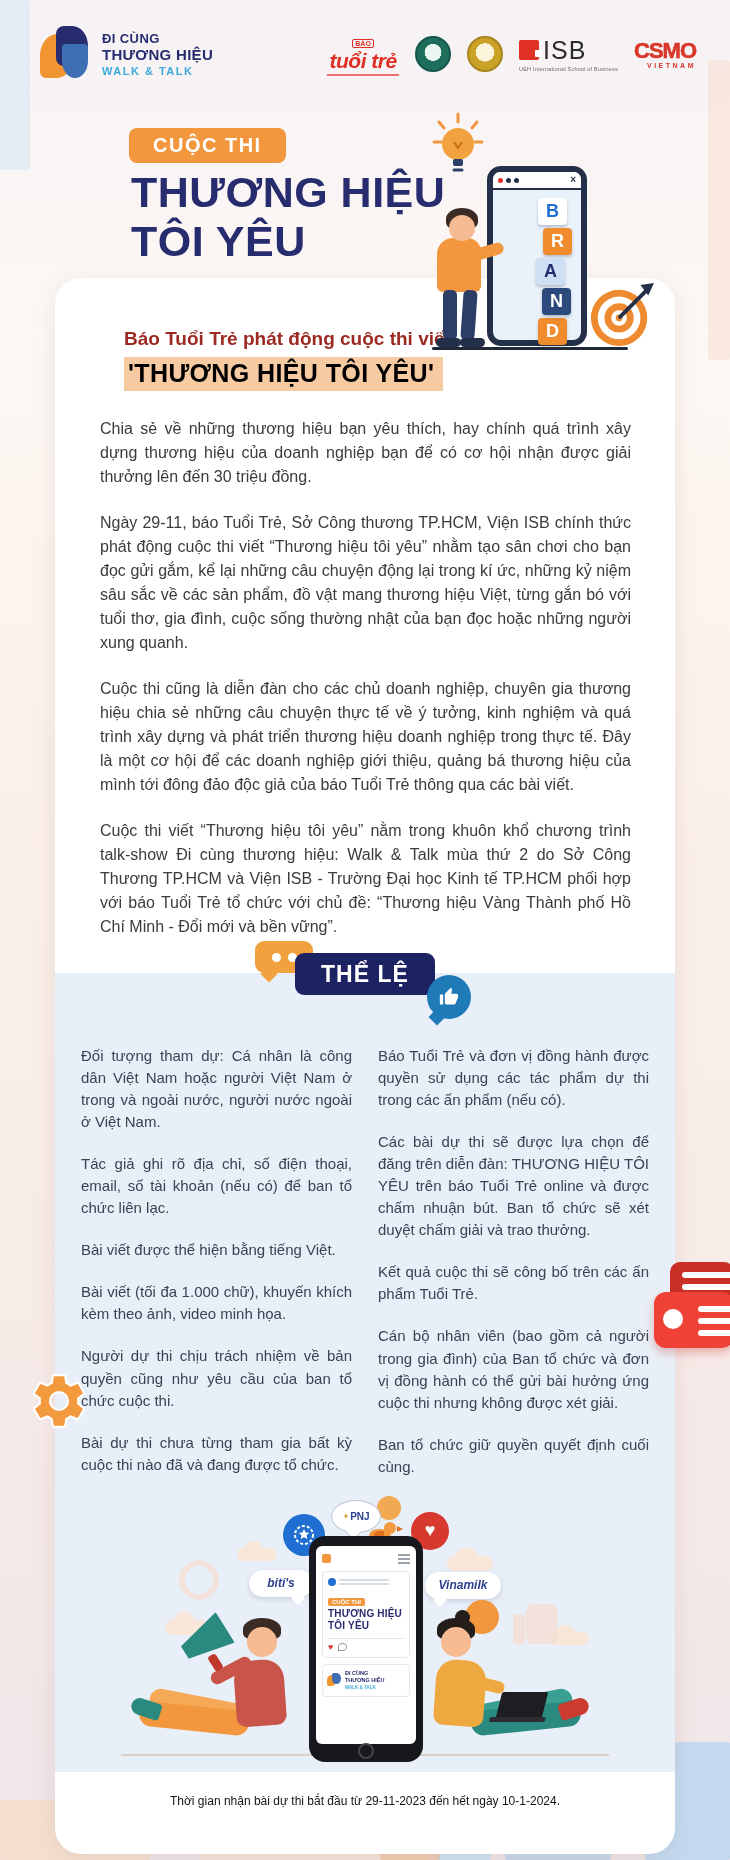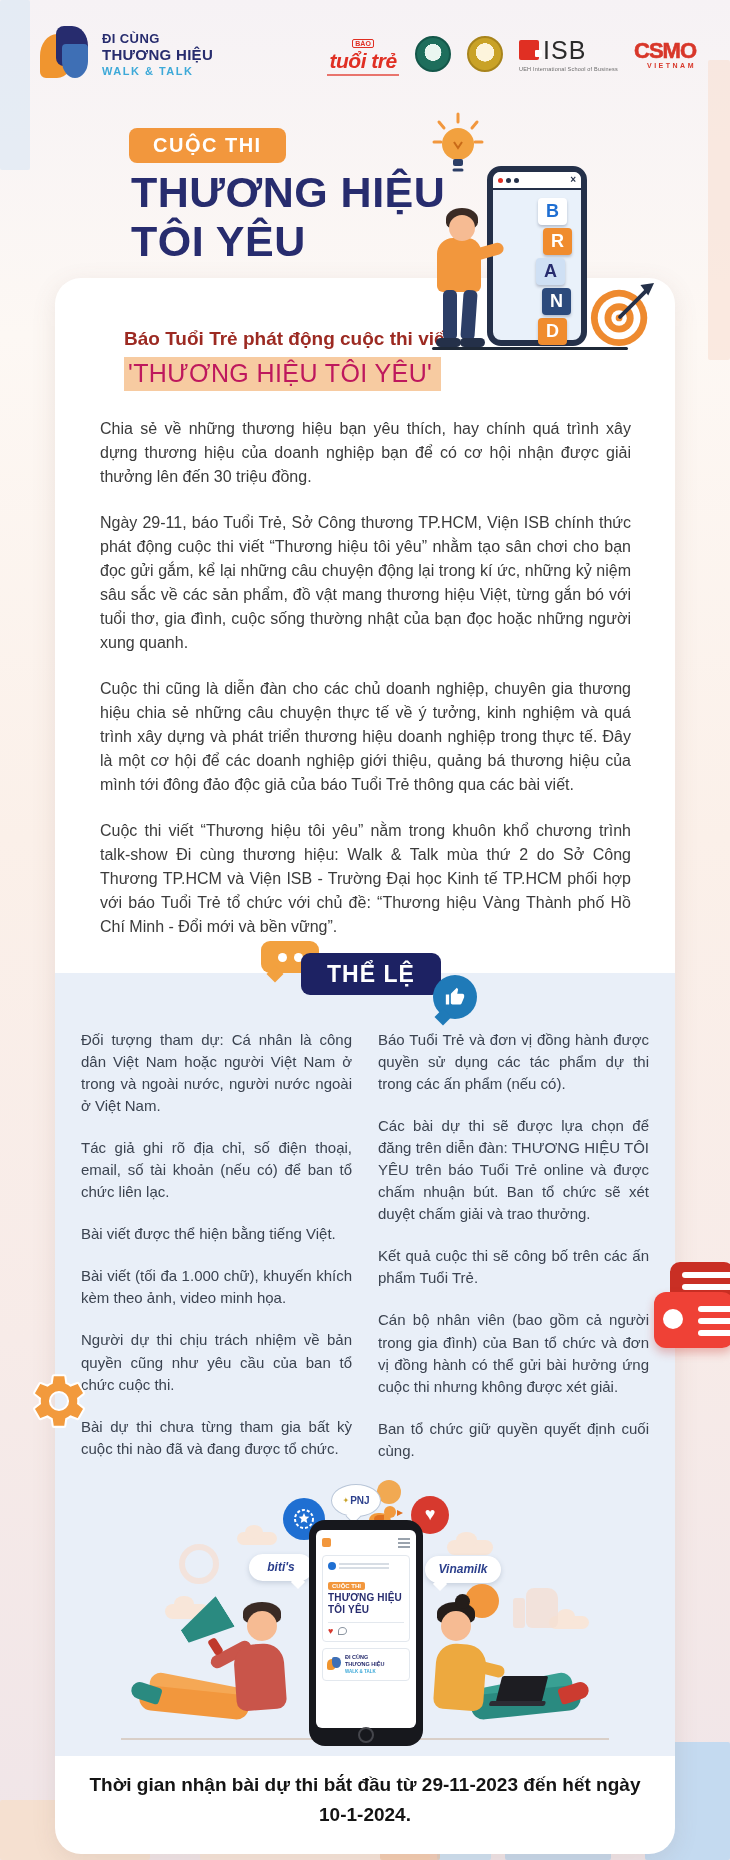--- a/index.html
+++ b/index.html
@@ -77,43 +77,43 @@
   .hp-sh1{position:absolute;left:10px;top:128px;width:25px;height:9px;background:#243049;border-radius:5px}
   .hp-sh2{position:absolute;left:34px;top:128px;width:25px;height:9px;background:#243049;border-radius:5px}
   .htarget{position:absolute;left:588px;top:280px}
   .hground{position:absolute;left:432px;top:347px;width:196px;height:3px;background:#1f2937;border-radius:2px}
 
   
   .card{position:absolute;left:55px;top:278px;width:620px;height:1576px;background:#fff;
     border-radius:26px;z-index:1;overflow:hidden;box-shadow:0 6px 24px rgba(120,90,80,.12)}
   .intro{padding:50px 69px 0}
   .kicker{font-size:19px;font-weight:bold;color:#9c2a22}
-  .intro-title{display:inline-block;margin-top:7px;font-size:25px;font-weight:normal;color:#be185d;
+  .intro-title{display:inline-block;margin-top:7px;font-size:25px;font-weight:bold;color:#000000;
     background:#f7cba1;padding:2px 9px 3px 4px;letter-spacing:.4px}
   .paras{padding:26px 44px 0 45px}
   .paras p{margin:0 0 22px;font-size:16px;line-height:1.5;color:#3b3b3b;text-align:justify}
 
   
   .band{position:relative;background:#e9eff8;margin-top:34px;padding:56px 26px 0}
-  .tele-group{position:absolute;top:-32px;left:6px;width:100%;height:70px}
+  .tele-group{position:absolute;top:-32px;left:0;width:100%;height:70px}
   .tele-orange{position:absolute;left:200px;top:0;width:58px;height:32px;background:#f2a13f;
     border-radius:9px;display:flex;align-items:center;justify-content:center;gap:7px}
   .tele-orange i{width:9px;height:9px;background:#fff;border-radius:50%}
   .tele-orange::after{content:'';position:absolute;left:8px;bottom:-7px;width:12px;height:12px;
     background:#f2a13f;transform:rotate(45deg)}
   .tele-badge{position:absolute;left:240px;top:12px;height:42px;background:#1d2263;color:#fff;
     font-size:23px;font-weight:bold;display:flex;align-items:center;justify-content:center;
     border-radius:9px;letter-spacing:1px;padding:0 26px;z-index:2}
   .tele-blue{position:absolute;left:372px;top:34px;width:44px;height:44px;background:#1f7ab8;
     border-radius:50%;display:flex;align-items:center;justify-content:center;z-index:3}
   .tele-blue::after{content:'';position:absolute;left:4px;bottom:-4px;width:12px;height:12px;
     background:#1f7ab8;transform:rotate(45deg)}
   .cols{display:flex;gap:26px}
   .col{flex:1}
-  .col p{margin:0 0 20px;font-size:15px;line-height:1.47;color:#3b4350;text-align:justify}
+  .col p{margin:16px 0 20px;font-size:15px;line-height:1.47;color:#3b4350;text-align:justify}
 
   
   .mid-art{position:relative;height:272px;margin-top:2px}
   .cloud{position:absolute;background:#f8e6d9;border-radius:20px}
   .cloud::before{content:'';position:absolute;left:20%;top:-55%;width:45%;height:110%;background:#f8e6d9;border-radius:50%}
   .c1{left:84px;top:120px;width:44px;height:15px}
   .c2{left:156px;top:48px;width:40px;height:13px}
   .c3{left:366px;top:56px;width:46px;height:15px}
   .c4{left:468px;top:132px;width:40px;height:13px}
   .ghost-circle{position:absolute;left:98px;top:60px;width:40px;height:40px;border:6px solid #f5e0d4;border-radius:50%;opacity:.8}
@@ -186,21 +186,21 @@
   .pR .shoe{position:absolute;left:146px;top:80px;width:30px;height:17px;background:#cc3b30;border-radius:4px 9px 9px 4px;transform:rotate(-18deg)}
   .pR .torso{position:absolute;left:22px;top:40px;width:50px;height:66px;background:#eda93f;border-radius:20px 20px 10px 10px;transform:rotate(4deg)}
   .pR .arm{position:absolute;left:52px;top:58px;width:40px;height:12px;background:#eda93f;border-radius:7px;transform:rotate(14deg)}
   .pR .head{position:absolute;left:28px;top:7px;width:30px;height:30px;background:#f6bb93;border-radius:50%}
   .pR .hair{position:absolute;left:24px;top:-2px;width:38px;height:22px;background:#241d1a;border-radius:50% 50% 30% 30%}
   .pR .bun{position:absolute;left:42px;top:-10px;width:15px;height:15px;background:#241d1a;border-radius:50%}
   .laptop{position:absolute;left:86px;top:72px;width:46px;height:26px;background:#1d1d22;transform:skewX(-14deg);border-radius:2px}
   .laptop::after{content:'';position:absolute;left:-6px;bottom:-4px;width:56px;height:5px;background:#2c2c33;border-radius:2px}
 
   
-  .deadline{margin-top:14px;padding:0 28px;text-align:center;font-weight:bold;font-size:19px;
+  .deadline{margin-top:20px;padding:0 28px;text-align:center;font-weight:normal;font-size:12px;
     color:#141414;line-height:1.6}
 
   
   .deco-gear{position:absolute;left:28px;top:1370px;z-index:4}
   .deco-chat{position:absolute;left:654px;top:1262px;width:80px;height:100px;z-index:4}
   .dc-back{position:absolute;left:16px;top:0;width:64px;height:52px;background:#c92f24;border-radius:10px;padding:10px 0 0 12px}
   .dc-back i{display:block;width:60px;height:6px;background:#fff;border-radius:3px;margin-bottom:6px}
   .dc-front{position:absolute;left:0;top:30px;width:80px;height:56px;background:#ef4136;border-radius:12px;
     box-shadow:0 5px 10px rgba(200,40,30,.3);padding:14px 0 0 8px}
   .dc-front .dc-circ{position:absolute;left:9px;top:17px;width:20px;height:20px;background:#fff;border-radius:50%}

